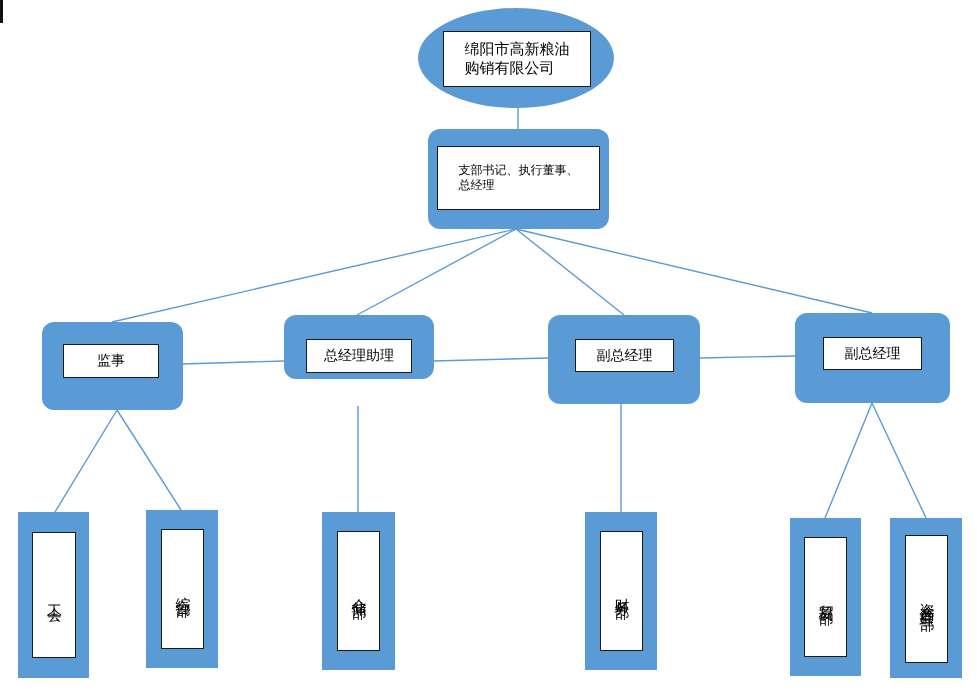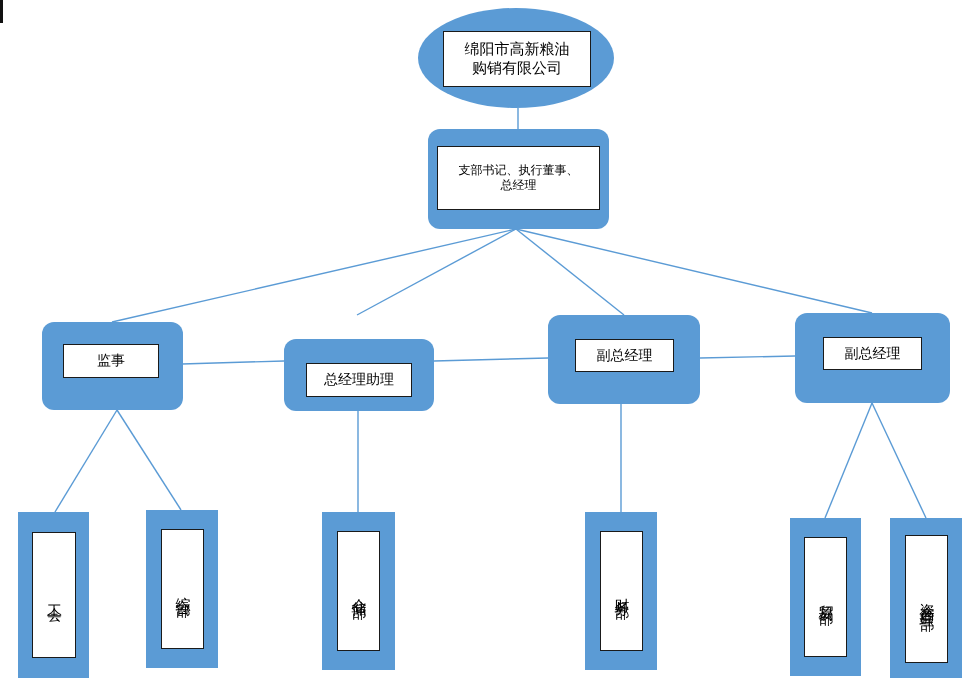--- a/index.html
+++ b/index.html
@@ -48,21 +48,20 @@
   }
   
   .plate {
     position: absolute;
     box-sizing: border-box;
     background: #ffffff;
     border: 1px solid #1a1a1a;
     display: flex;
     align-items: center;
     justify-content: center;
-    text-align: center;
     color: #000000;
     line-height: 1.28;
     white-space: pre-line;
   }
   .plate.vertical {
     writing-mode: vertical-rl;
     text-orientation: upright;
     letter-spacing: 0.22em;
     line-height: 1;
   }
@@ -112,21 +111,21 @@
 
   <div class="node rounded" style="left:428px; top:129px; width:181px; height:100px;">
     <div class="plate lvl2-plate" style="left:9px; top:17px; width:163px; height:64px;">支部书记、执行董事、
 总经理</div>
   </div>
 
   <div class="node rounded" style="left:42px; top:322px; width:141px; height:88px;">
     <div class="plate lvl3-plate" style="left:21px; top:22px; width:96px; height:34px;">监事</div>
   </div>
 
-  <div class="node rounded" style="left:284px; top:315px; width:150px; height:72px;margin-top:24px;">
+  <div class="node rounded" style="left:284px; top:315px; width:150px; height:64px;">
     <div class="plate lvl3-plate" style="left:22px; top:24px; width:106px; height:34px;">总经理助理</div>
   </div>
 
   <div class="node rounded" style="left:548px; top:315px; width:152px; height:89px;">
     <div class="plate lvl3-plate" style="left:27px; top:24px; width:99px; height:33px;">副总经理</div>
   </div>
 
   <div class="node rounded" style="left:795px; top:313px; width:155px; height:90px;">
     <div class="plate lvl3-plate" style="left:28px; top:24px; width:99px; height:33px;">副总经理</div>
   </div>

